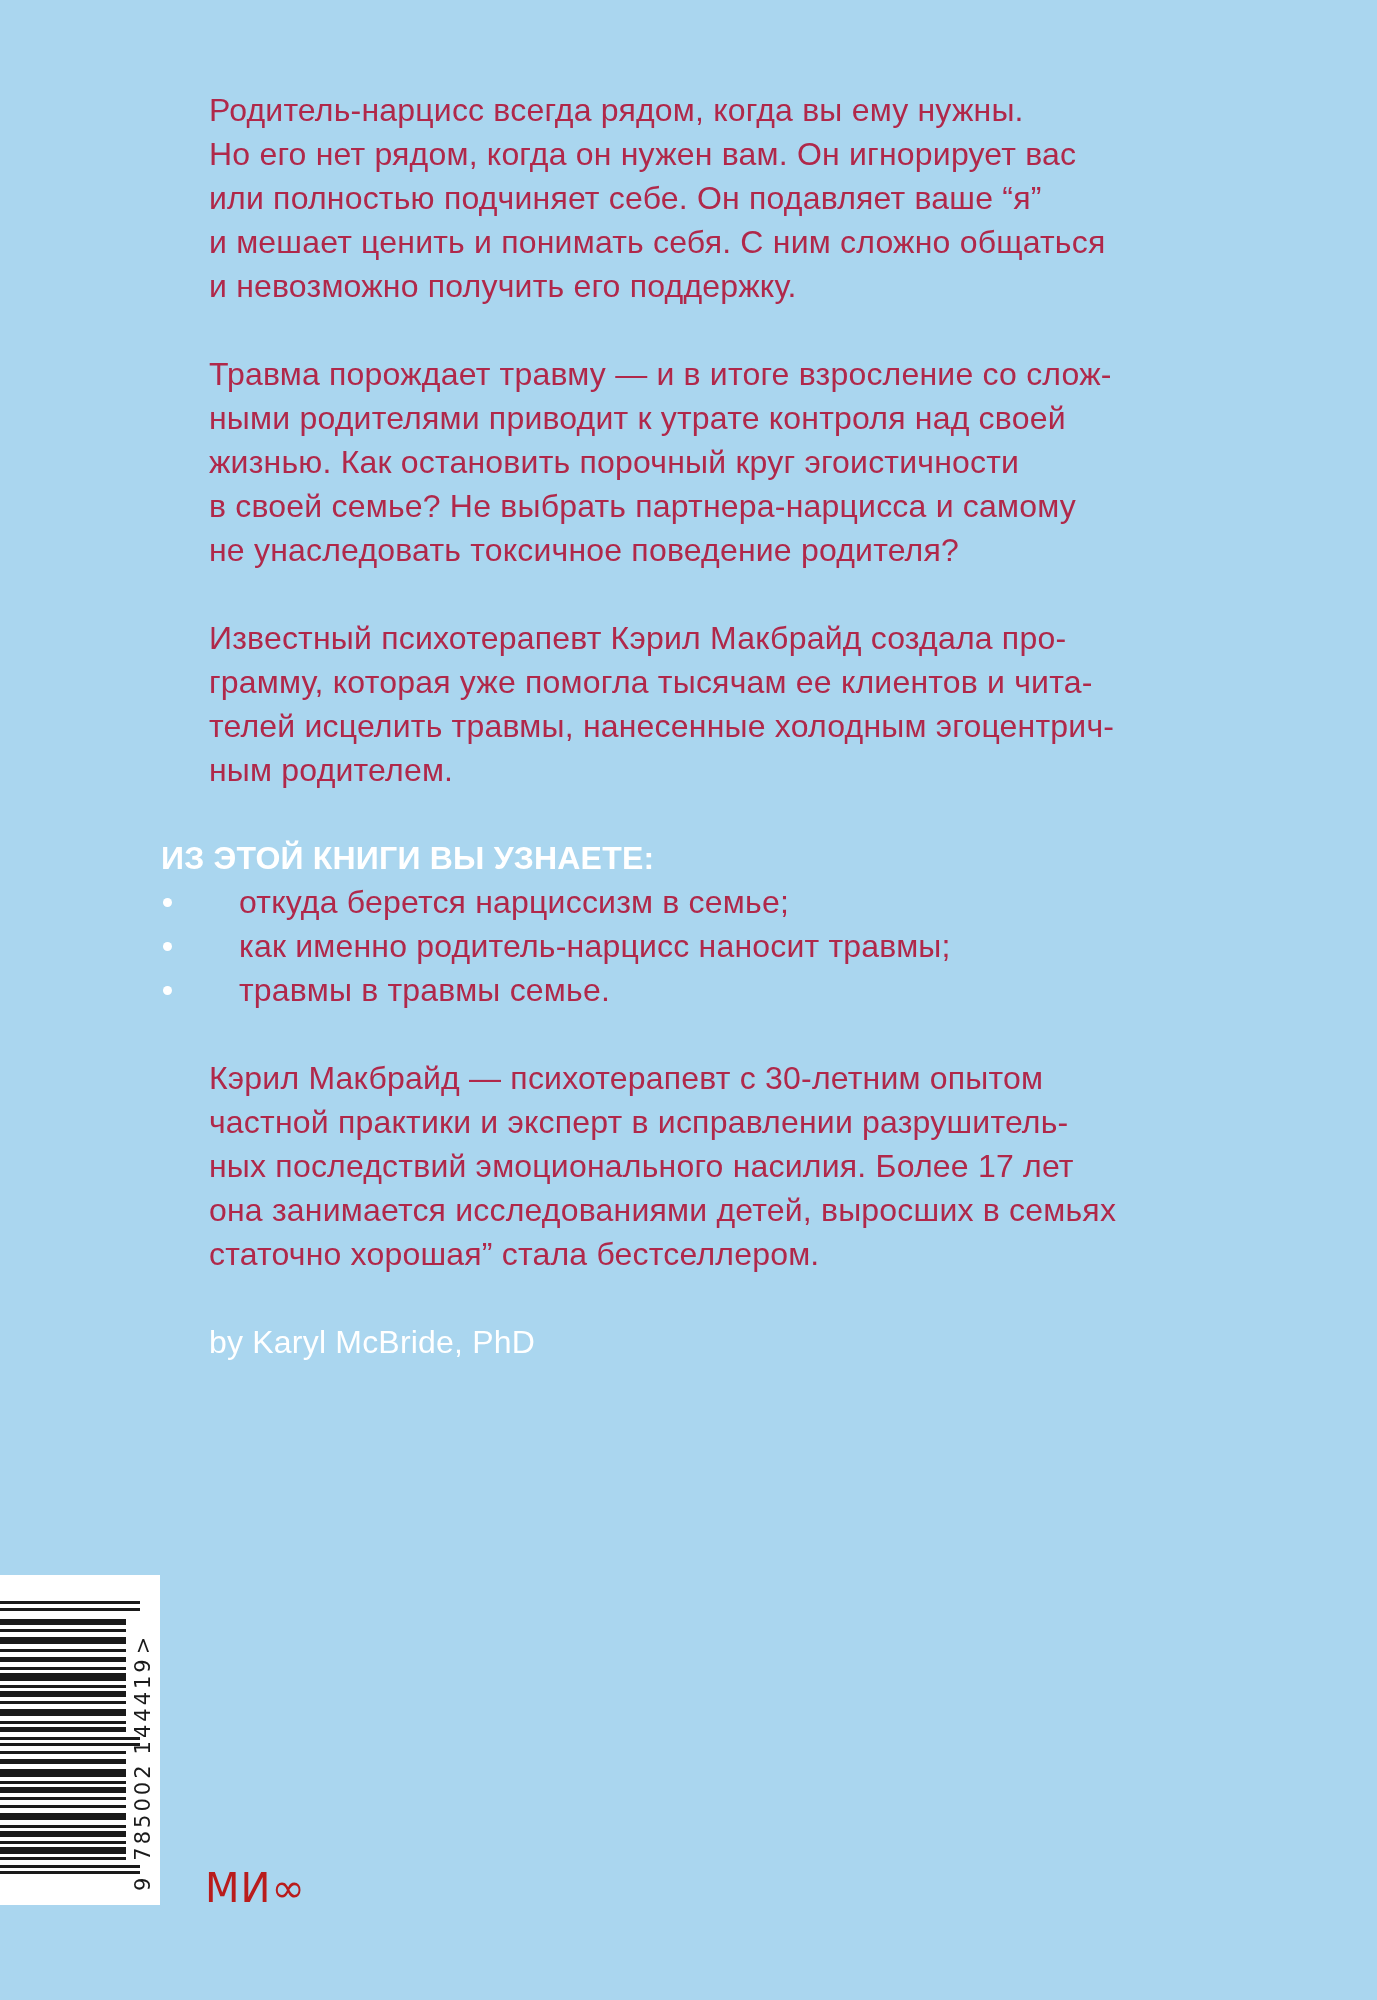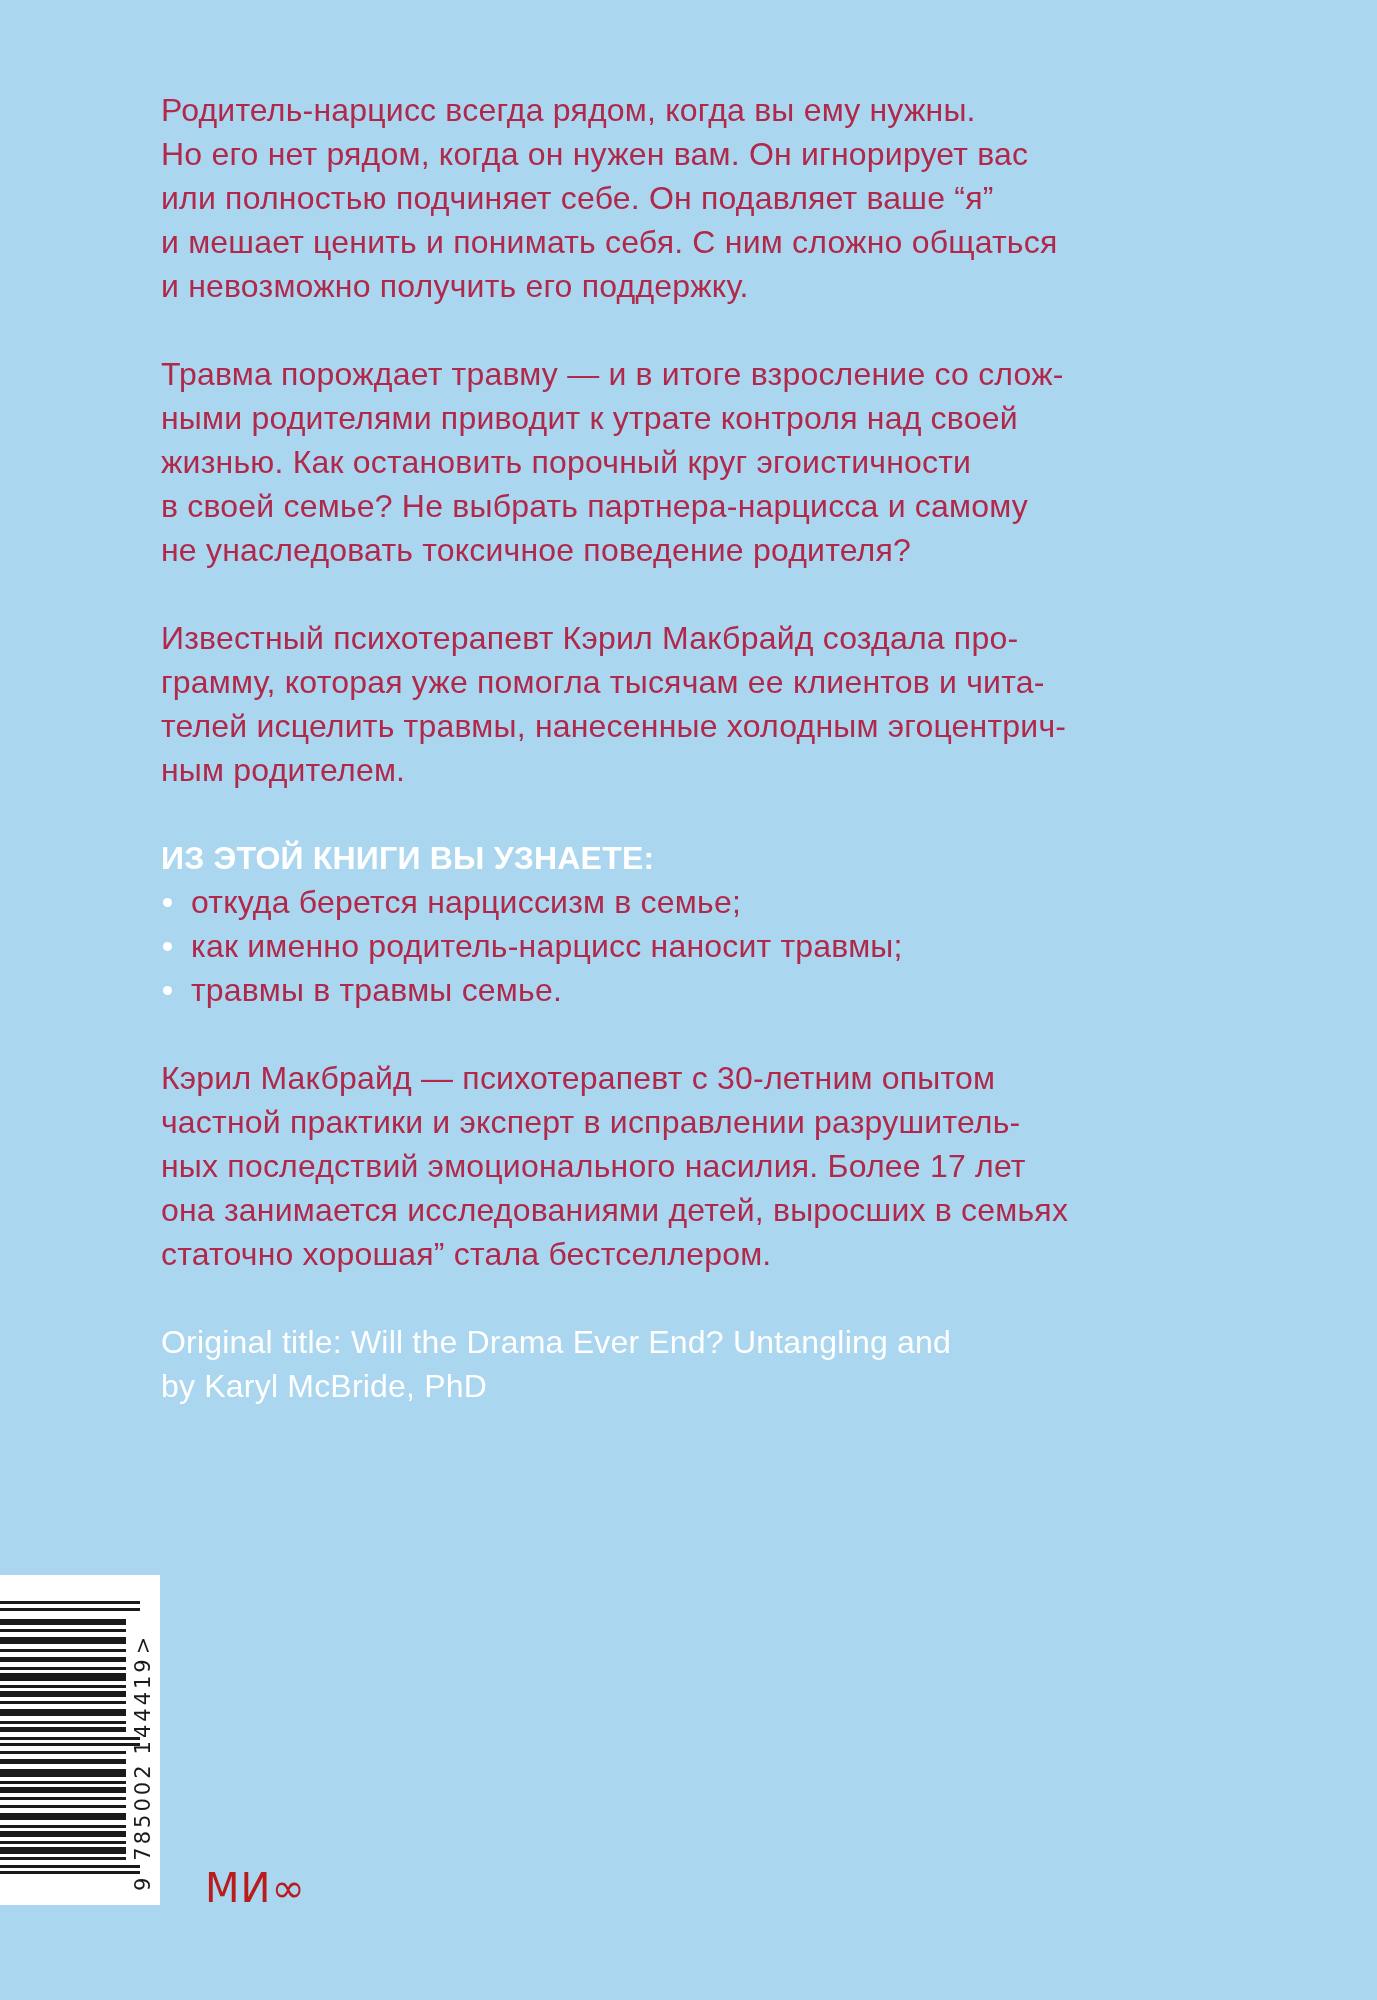--- a/index.html
+++ b/index.html
@@ -23,20 +23,21 @@
       font-size: 32px;
       line-height: 44px;
       letter-spacing: 0.2px;
     }
     .para {
       margin: 0 0 44px 0;
     }
     .line {
       display: block;
       white-space: nowrap;
+      margin-left: 48px;
     }
     .heading {
       color: #ffffff;
       font-weight: bold;
       text-transform: uppercase;
       display: block;
       white-space: nowrap;
     }
     .list {
       margin: 0 0 44px 0;
@@ -130,21 +131,20 @@
 
   <div class="para">
     <span class="line">Кэрил Макбрайд — психотерапевт с 30-летним опытом</span>
     <span class="line">частной практики и эксперт в исправлении разрушитель-</span>
     <span class="line">ных последствий эмоционального насилия. Более 17 лет</span>
     <span class="line">она занимается исследованиями детей, выросших в семьях</span>
     <span class="line">статочно хорошая” стала бестселлером.</span>
   </div>
 
   <div class="para original">
-    <span class="line">Original title: Will the Drama Ever End? Untangling and</span>
     <span class="line">by Karyl McBride, PhD</span>
   </div>
 </div>
 
 <div class="barcode-box">
   <svg width="160" height="330" viewBox="0 0 160 330">
     <g fill="#1a1a1a">
 
       <rect x="0" y="26" width="140" height="3"></rect>
       <rect x="0" y="33" width="140" height="3"></rect>

